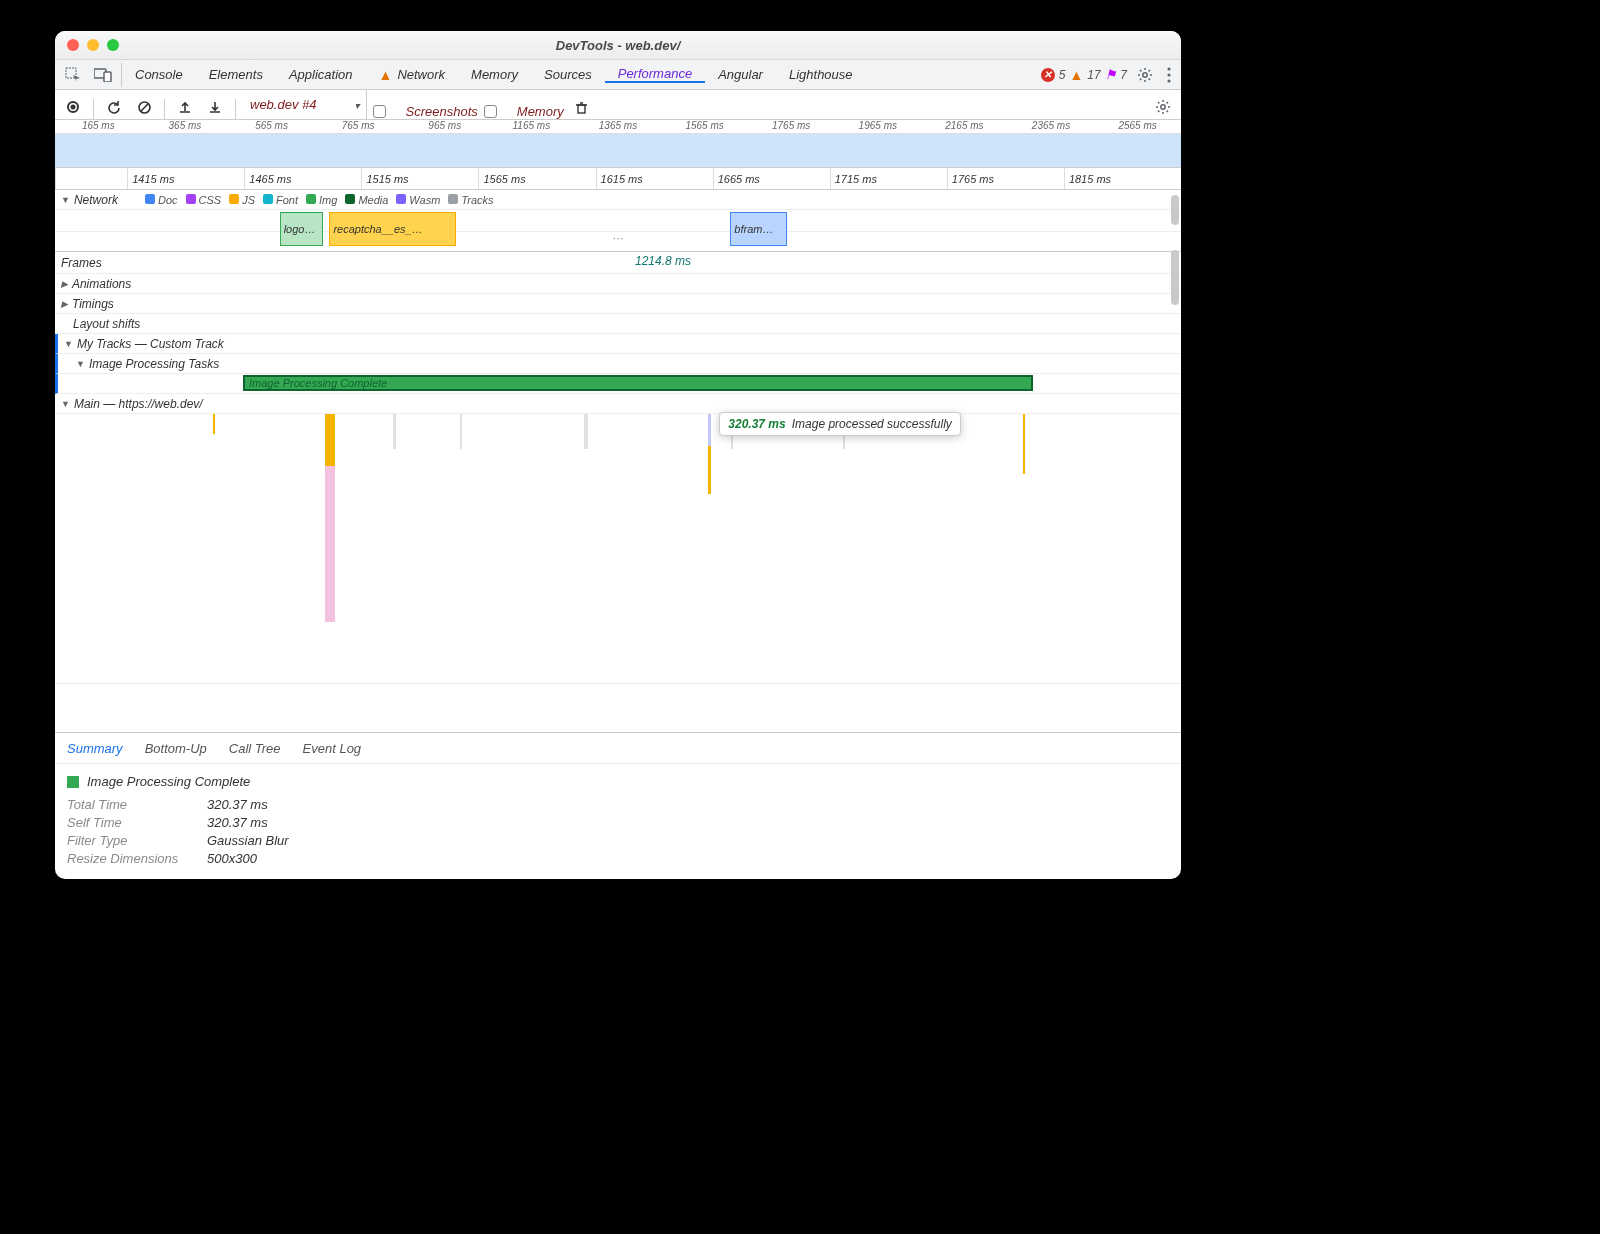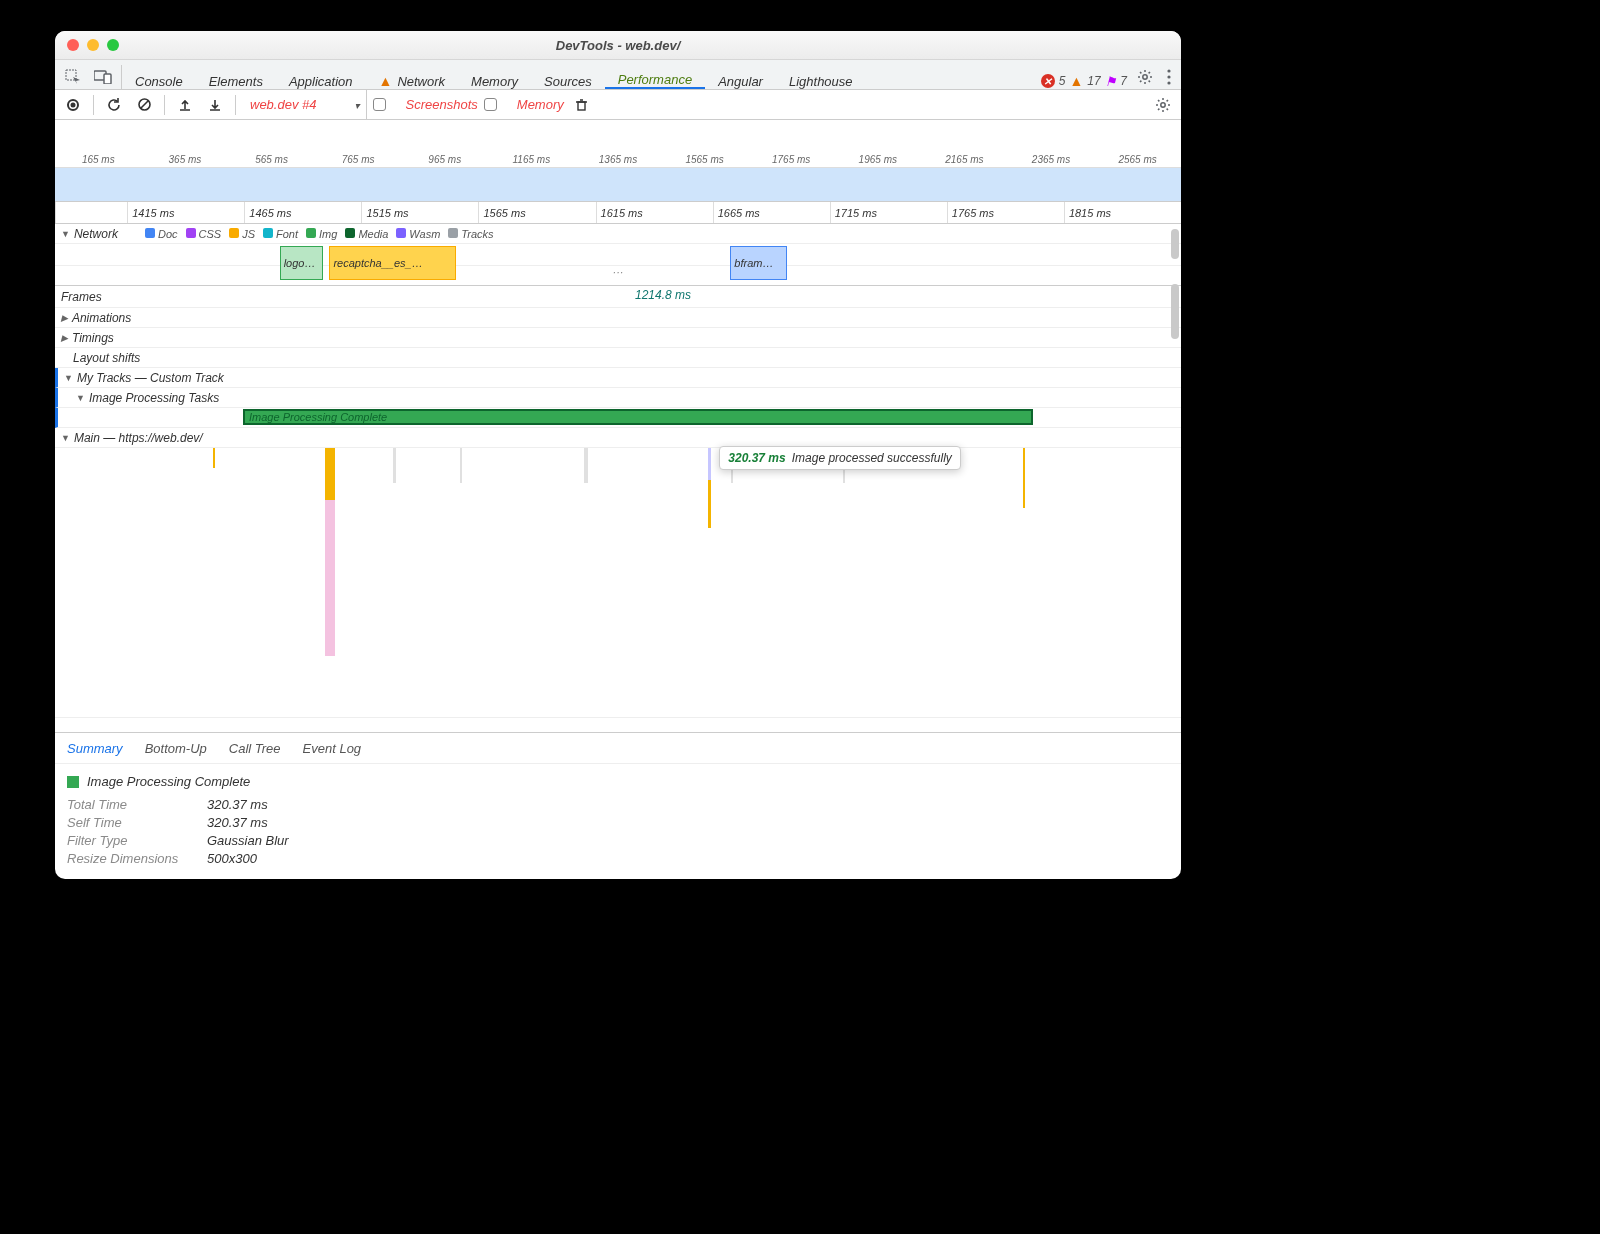--- a/index.html
+++ b/index.html
@@ -9,38 +9,38 @@
     background: #fff; border-radius: 10px; box-shadow: 0 20px 60px rgba(0,0,0,.55);
     display: flex; flex-direction: column; overflow: hidden; font-style: italic;
   }
   
   .titlebar { height: 29px; background: linear-gradient(#f9f9f9,#ececec); border-bottom:1px solid #d6d6d6; display:flex; align-items:center; position:relative; }
   .traffic { display:flex; gap:8px; margin-left:12px; }
   .tl { width:12px; height:12px; border-radius:50%; }
   .tl.red{background:#ff5f57;} .tl.yellow{background:#febc2e;} .tl.green{background:#28c840;}
   .title { position:absolute; left:0; right:0; text-align:center; font-size:13px; color:#4a4a4a; font-weight:600; pointer-events:none;}
   
-  .tabs { height:30px; border-bottom:1px solid #ccc; display:flex; align-items:flex-end; background:#f1f3f4; font-size:13px; color:#333;}
+  .tabs { height:30px; border-bottom:1px solid #ccc; display:flex; align-items:center; background:#f1f3f4; font-size:13px; color:#333;}
   .tabs .left-tools{display:flex;align-items:center;padding:0 6px;gap:6px;border-right:1px solid #ccc;}
   .icon-btn{display:flex;align-items:center;justify-content:center;width:24px;height:24px;border-radius:4px;color:#5f6368;cursor:pointer;}
   .tab{padding:0 13px;display:flex;align-items:center;gap:5px;cursor:pointer;color:#333;}
-  .tab.active{color:#4d7c0f;border-bottom:2px solid#1a73e8;}
+  .tab.active{color:#6d28d9;border-bottom:2px solid#1a73e8;}
   .tabs .spacer{flex:1;}
   .status-grp{display:flex;align-items:center;gap:4px;padding:0 6px;color:#555;font-size:12px;}
   .dot{width:14px;height:14px;border-radius:50%;display:inline-flex;align-items:center;justify-content:center;font-size:10px;color:#fff;font-weight:bold;}
   .dot.err{background:#d93025;} .tri{color:#e37400;font-size:14px;} .flag{color:#bf00ff;font-size:13px;}
   
-  .toolbar{height:30px;border-bottom:1px solid #ccc;display:flex;align-items:center;background:#fff;font-size:13px;color:#ef4444;gap:6px;padding:0 6px;}
+  .toolbar{height:30px;border-bottom:1px solid #ccc;display:flex;align-items:flex-end;background:#fff;font-size:13px;color:#7f1d1d;gap:6px;padding:0 6px;}
   .sep{width:1px;height:20px;background:#ccc;margin:0 2px;}
   .select{display:flex;align-items:center;gap:8px;padding:0 6px;border-right:1px solid #ccc;height:100%;}
   .caret::after{content:"▾";color:#555;font-size:10px;margin-left:30px;}
   .chk{display:flex;align-items:center;gap:20px;}
   .chk-box{width:13px;height:13px;border:1.5px solid #888;border-radius:3px;}
   
-  .overview{height:48px;border-bottom:1px solid #ccc;position:relative;background:#cfe4fb;font-size:10px;color:#666;margin-top:34px;}
+  .overview{height:48px;border-bottom:1px solid #ccc;position:relative;background:#cfe4fb;font-size:10px;color:#666;}
   .ov-ticks{display:flex;height:14px;background:#fff;border-bottom:1px solid #ddd;}
   .ov-tick{flex:1;text-align:center;white-space:nowrap;}
   .ov-body{position:relative;height:34px;background:#d3e6fb;}
   .ov-label{position:absolute;right:4px;font-size:9px;color:#888;font-weight:bold;}
   .ov-bar{position:absolute;height:4px;background:#2a6de0;bottom:12px;}
   .ov-handle{position:absolute;top:0;bottom:0;background:repeating-linear-gradient(-45deg,#4285f4 0 2px,transparent 2px 4px);width:6px;}
   .ov-shade{position:absolute;top:0;bottom:0;background:rgba(255,255,255,.55);}
   
   .ruler{height:22px;border-bottom:1px solid #ccc;display:flex;font-size:11px;color:#333;}
   .ruler div{flex:1;padding-left:4px;border-left:1px solid #ddd;display:flex;align-items:center;white-space:nowrap;}

